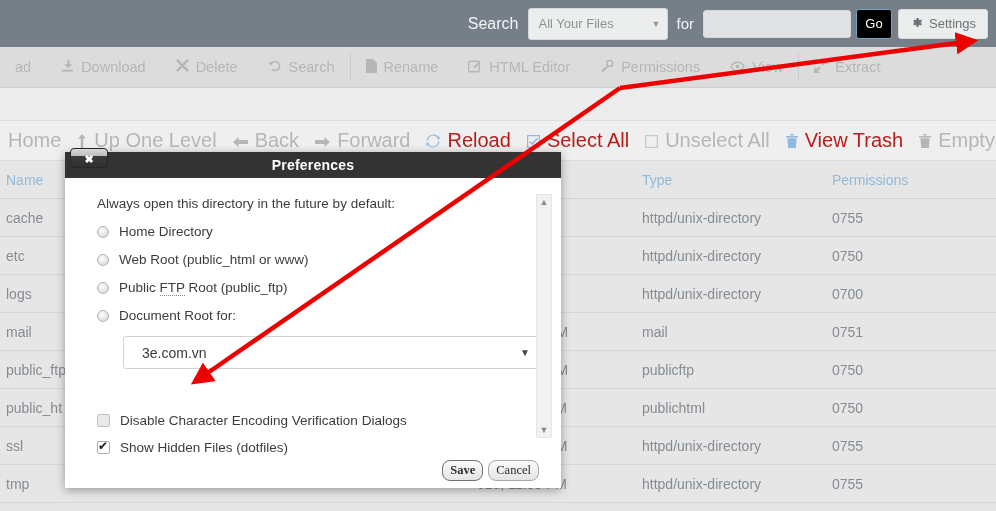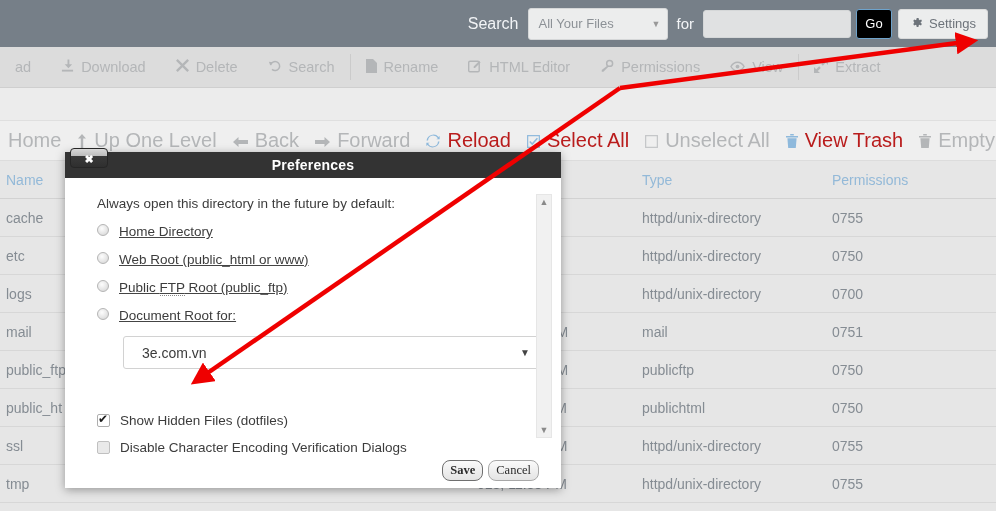--- a/index.html
+++ b/index.html
@@ -99,21 +99,21 @@
     color:#fff;font-size:11px;font-weight:bold;
     display:flex;align-items:flex-end;justify-content:center;
     box-sizing:border-box;padding-bottom:1px;
   }
   .dlg-body{
     position:relative;height:275px;background:#fff;
     padding:18px 0 0 0;box-sizing:border-box;color:#444;
   }
   .dlg-inner{padding:0 30px 0 30px;font-size:13.5px;}
   .intro{margin:0 0 13px 2px;color:#3c3c3c;font-size:13.5px;}
-  .optrow{display:flex;gap:10px;margin:0 0 13px 2px;text-decoration:underline;}
+  .optrow{display:flex;align-items:center;gap:10px;margin:0 0 13px 2px;}
   .radio{
     width:12px;height:12px;border-radius:50%;
     background:radial-gradient(circle at 40% 35%,#fdfdfd 0%,#e4e4e4 60%,#cfcfcf 100%);
     border:1px solid #b5b5b5;flex:0 0 auto;box-sizing:border-box;
   }
   .optlabel{color:#3c3c3c;}
   .abbr{border-bottom:1px dotted #888;}
   .selwrap{
     margin:0 0 0 28px;width:420px;height:33px;
     border:1px solid #d2d2d2;border-radius:3px;background:#fff;
@@ -428,26 +428,26 @@
       </div>
 
       <div class="selwrap">
         <span>3e.com.vn</span>
         <span class="car">▼</span>
       </div>
 
       <div style="height:44px"></div>
 
       <div class="cbrow">
+        <span class="cbox gray"></span>
+        <span class="optlabel">Disable Character Encoding Verification Dialogs</span>
+      </div>
+      <div class="cbrow">
         <span class="cbox on"></span>
         <span class="optlabel">Show Hidden Files (dotfiles)</span>
-      </div>
-      <div class="cbrow">
-        <span class="cbox gray"></span>
-        <span class="optlabel">Disable Character Encoding Verification Dialogs</span>
       </div>
     </div>
 
     <div class="dlg-scroll">
       <span class="ar">▲</span>
       <span class="ar">▼</span>
     </div>
   </div>
   <div class="dlg-foot">
     <button class="nbtn primary">Save</button>

